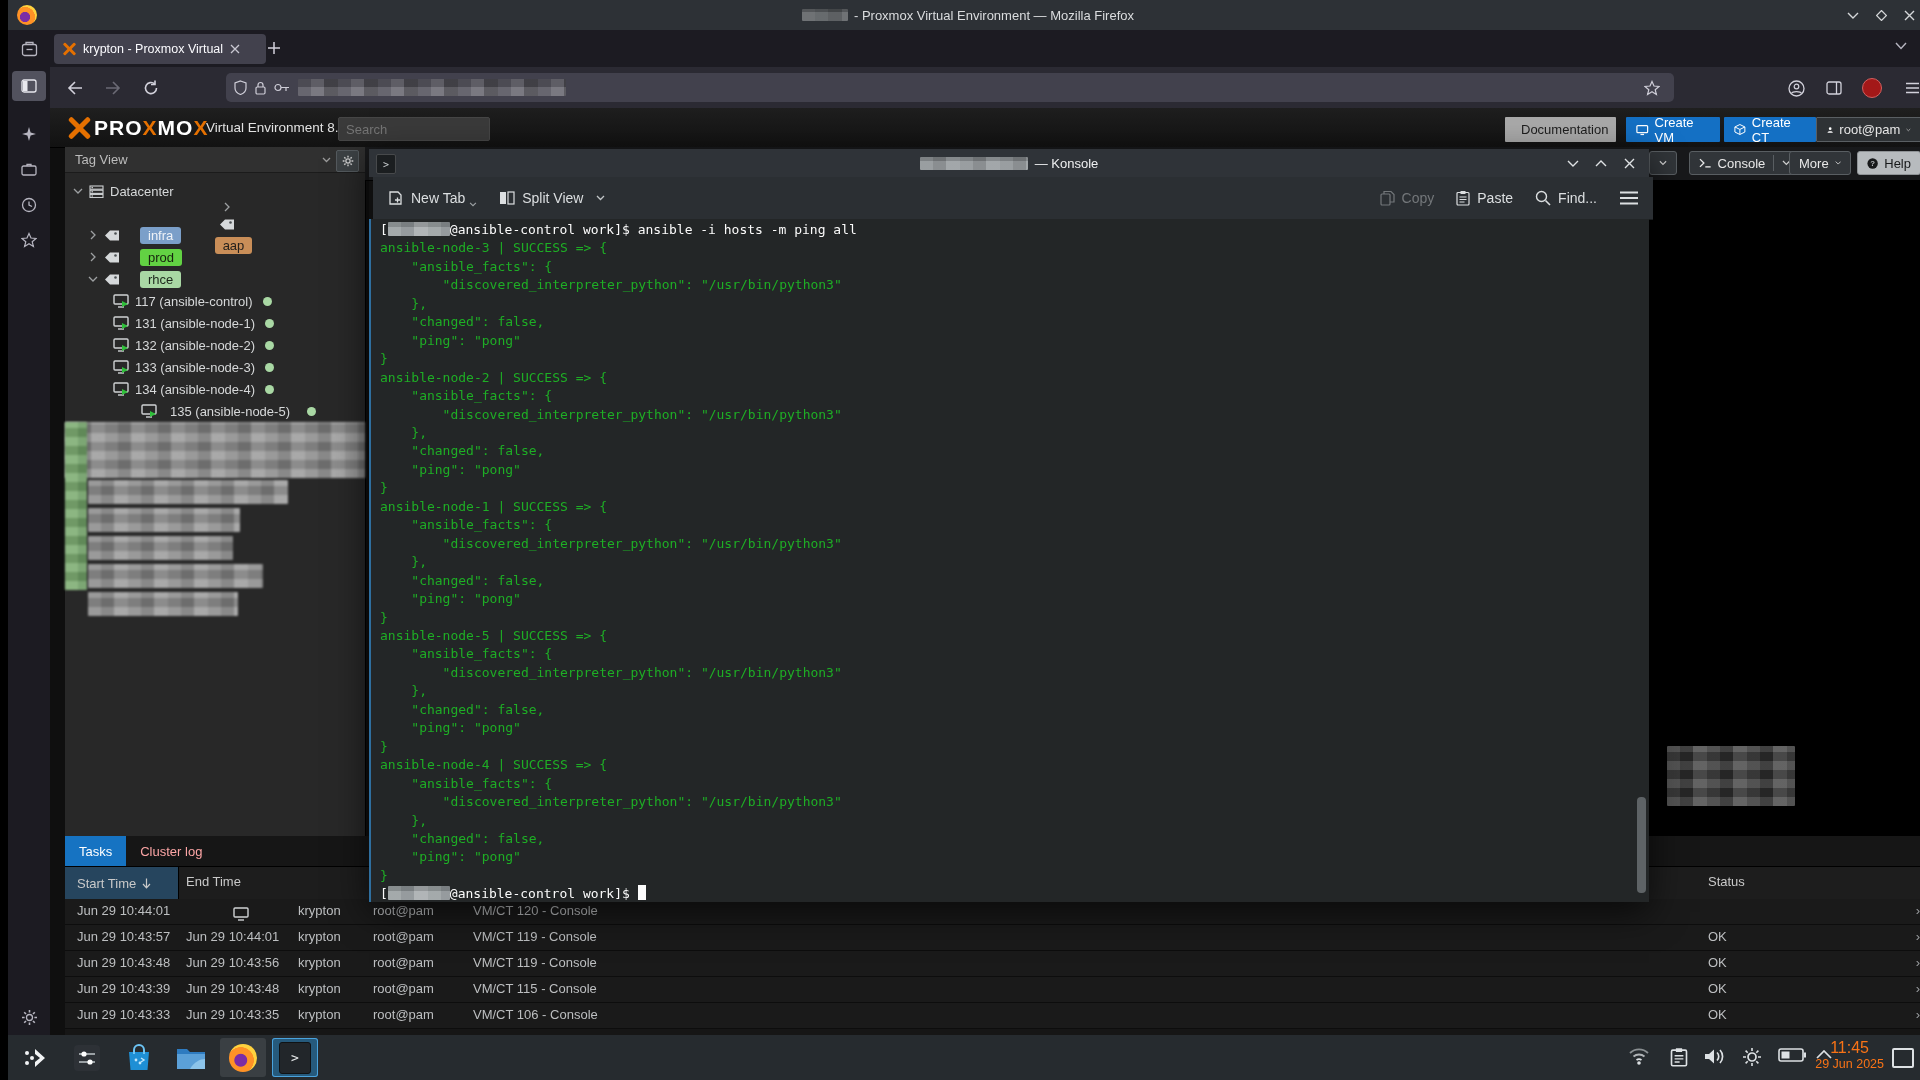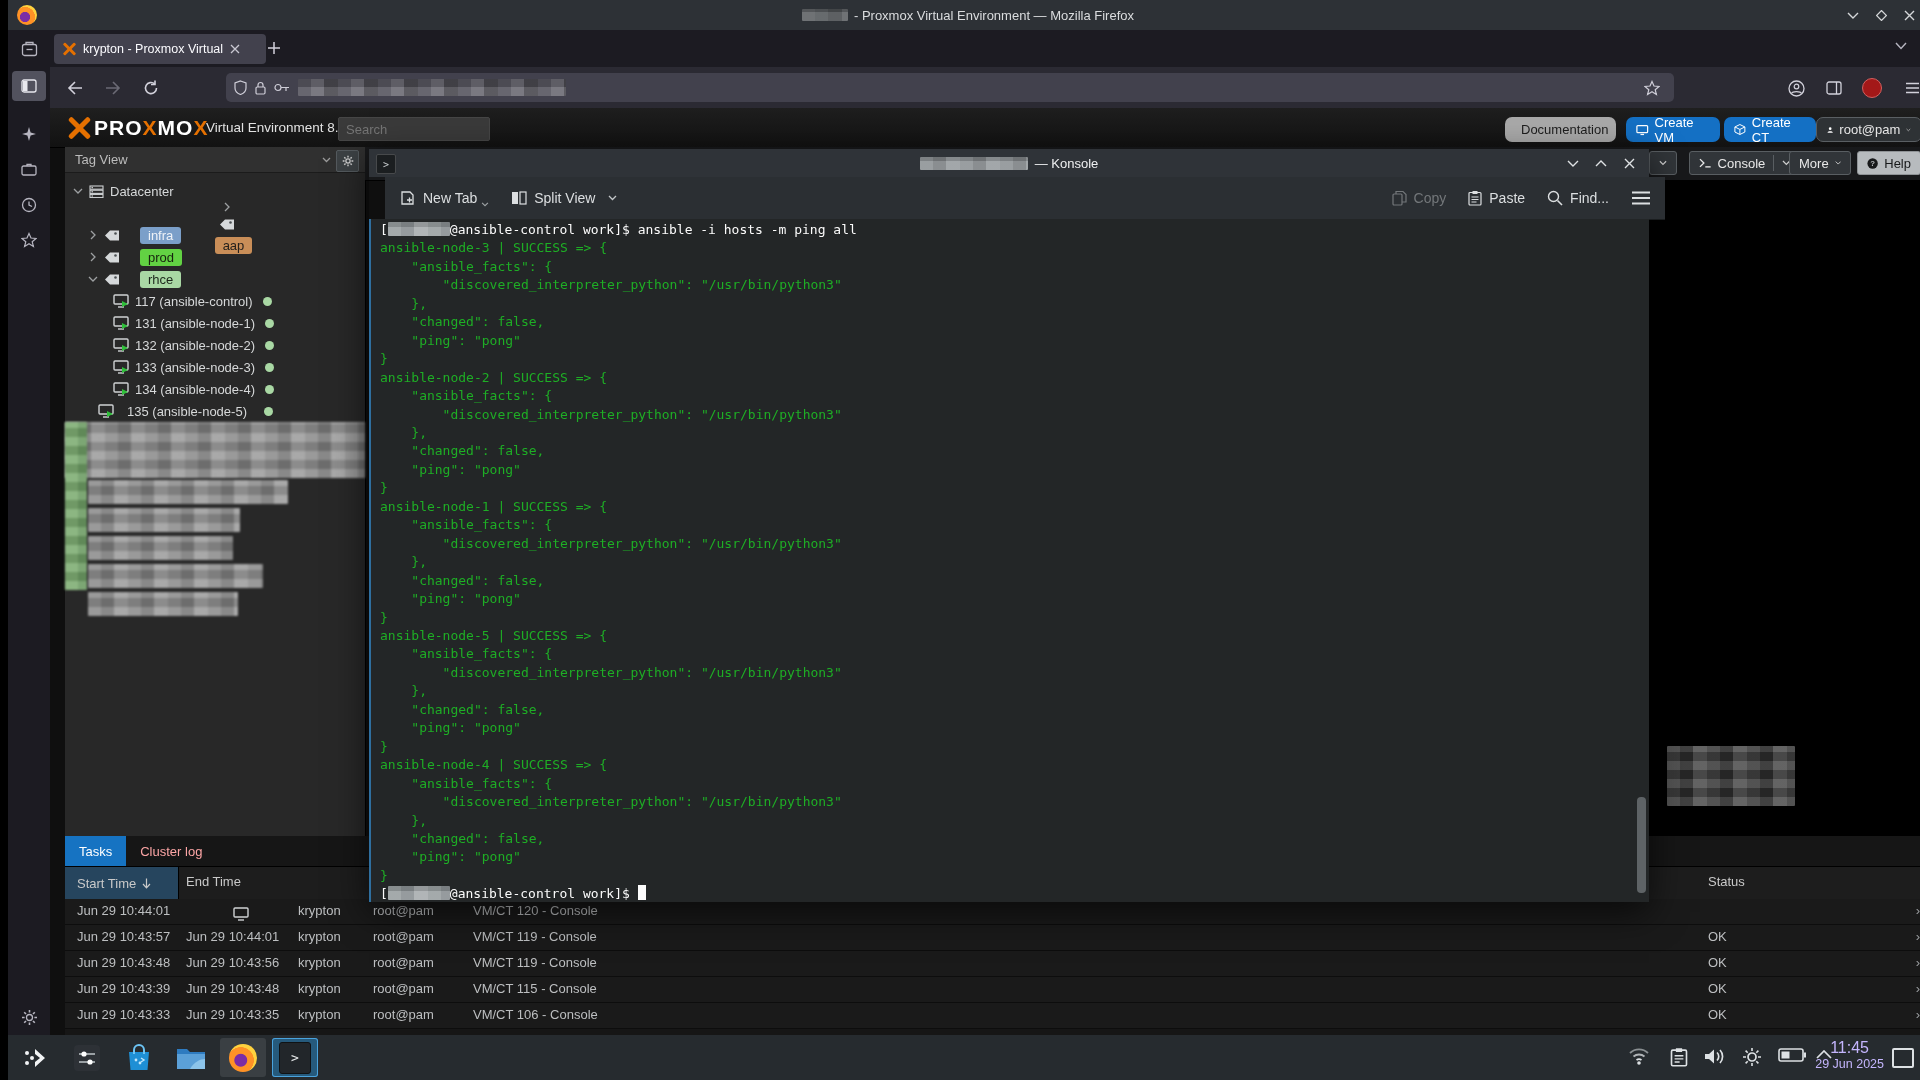--- a/index.html
+++ b/index.html
@@ -44,21 +44,21 @@
   
   #pxheader{left:42px;top:108px;width:1878px;height:39px;background:linear-gradient(#1f1f1f,#121212);border-bottom:1px solid #000;}
   #px-logo-x{position:absolute;left:16px;top:7px;width:26px;height:26px;}
   #px-logo-x:before,#px-logo-x:after{content:"";position:absolute;left:11px;top:-1px;width:5px;height:28px;background:#e57000;border-radius:2px;}
   #px-logo-x:before{transform:rotate(45deg);} #px-logo-x:after{transform:rotate(-45deg);}
   #px-wordmark{position:absolute;left:44px;top:8px;font-size:21px;font-weight:bold;letter-spacing:1px;color:#fff;}
   #px-wordmark .ox{color:#e57000;}
   #px-version{position:absolute;left:156px;top:12px;font-size:13.5px;color:#e2e2e2;}
   #px-search{position:absolute;left:288px;top:9px;width:136px;height:22px;background:#3a3a3a;border:1px solid #464646;
     border-radius:2px;color:#9a9a9a;font-size:13px;padding:0 7px;font-family:"Liberation Sans",sans-serif;}
-  .px-btn{position:absolute;top:9px;height:25px;border-radius:7px;display:flex;align-items:center;gap:6px;
+  .px-btn{position:absolute;top:9px;height:25px;border-radius:1px;display:flex;align-items:center;gap:6px;
     padding:0 10px;font-size:13px;box-sizing:border-box;}
   .px-btn-gray{background:#a9a9a9;color:#1d1d1d;}
   .px-btn-blue{background:#1470c4;color:#fff;}
   .px-btn-dark{background:#2e3235;color:#e6e6e6;border:1px solid #5a5f63;}
 
   #sidebar{left:57px;top:147px;width:300px;height:689px;background:#282828;border-right:1px solid #000;}
   #tagview{position:absolute;left:0;top:0;width:300px;height:26px;background:#303030;border-bottom:1px solid #1b1b1b;
     color:#bcbcbc;font-size:13px;display:flex;align-items:center;padding:0 10px;box-sizing:border-box;}
   #gearbtn{position:absolute;right:6px;top:3px;width:21px;height:20px;background:#3c4144;border:1px solid #545a5e;
     border-radius:2px;display:flex;align-items:center;justify-content:center;color:#cfcfcf;}
@@ -92,39 +92,39 @@
   .c-chev{right:8px;color:#9a9da0;}
   .row-mon{position:absolute;left:168px;top:5px;}
 
   
   #konsole{left:361px;top:149px;width:1280px;height:753px;box-shadow:0 10px 34px rgba(0,0,0,.65);}
   #ktitle{position:absolute;left:0;top:0;width:1280px;height:28px;background:#2f3338;display:flex;align-items:center;color:#eff0f1;font-size:13px;}
   #ktitle .center{position:absolute;left:0;right:0;display:flex;justify-content:center;align-items:center;gap:7px;}
   #kicon{position:absolute;left:7px;top:5px;width:18px;height:18px;background:#1b1e20;border:1px solid #47494b;border-radius:2px;
     color:#c8ccce;font-size:10px;display:flex;align-items:center;justify-content:center;font-family:"DejaVu Sans Mono",monospace;}
   .kwinbtn{position:absolute;top:5px;width:20px;height:18px;display:flex;align-items:center;justify-content:center;color:#dfe2e4;}
-  #ktoolbar{position:absolute;left:16px;top:28px;width:1280px;height:42px;background:#2b2f33;border-bottom:1px solid #1a1d1f;
+  #ktoolbar{position:absolute;left:4px;top:28px;width:1280px;height:42px;background:#2b2f33;border-bottom:1px solid #1a1d1f;
     display:flex;align-items:center;color:#dcdfe1;font-size:14px;}
   .kt-item{display:flex;align-items:center;gap:7px;margin-left:14px;}
   .kt-right{position:absolute;right:14px;display:flex;align-items:center;gap:22px;}
   .disabled{color:#73777a;}
   #kterm{position:absolute;left:0;top:70px;width:1280px;height:683px;background:#232627;border-left:2px solid #2f6f9f;box-sizing:border-box;}
   #term-lines{position:absolute;left:9px;top:2px;font-family:"DejaVu Sans Mono",monospace;font-size:13px;line-height:18.45px;white-space:pre;}
   .tgreen{color:#1eae25;} .twhite{color:#fbfbfb;}
   .cursor{display:inline-block;width:8px;height:15px;background:#fcfcfc;vertical-align:-2px;}
   #kscroll{position:absolute;right:3px;top:2px;width:9px;height:679px;}
   #kthumb{position:absolute;left:0;width:9px;border-radius:4px;background:#5e6366;}
 
   
   #taskbar{left:0;top:1035px;width:1920px;height:45px;background:#262b2f;}
   .tb-cell{position:absolute;top:3px;width:46px;height:39px;display:flex;align-items:center;justify-content:center;border-radius:3px;}
   .tb-cell.open{background:#3a3f43;}
   .tb-cell.focused{background:#265a7c;box-shadow:inset 0 0 0 1px #4aa3dd;}
   .tray-ic{position:absolute;top:12px;color:#dde1e4;}
-  #clock{position:absolute;right:44px;top:4px;text-align:center;color:#c4b5fd;line-height:1.15;}
+  #clock{position:absolute;right:44px;top:4px;text-align:center;color:#f97316;line-height:1.15;}
   #clock .time{font-size:16px;} #clock .date{font-size:12.5px;}
   #showdesk{position:absolute;right:14px;top:13px;width:18px;height:16px;border:2px solid #dde1e4;border-radius:2px;}
   .kbox{width:30px;height:30px;background:#22262a;border:1px solid #101214;border-radius:3px;color:#e8ebec;
     display:flex;align-items:center;justify-content:center;font-family:"DejaVu Sans Mono",monospace;font-size:13px;}
 </style>
 </head>
 <body>
 
 <div id="screen">
 
@@ -430,21 +430,21 @@
           <span class="mon">
             <svg width="16" height="14" viewBox="0 0 16 14">
               <rect x="1" y="1" width="14" height="9" rx="1" fill="none" stroke="#cfd2d4" stroke-width="1.4"></rect>
               <path d="M5 13 H11" stroke="#cfd2d4" stroke-width="1.4"></path>
               <path d="M9 7 L15 10 L9 13 Z" fill="#2fbf3a"></path>
             </svg>
           </span>
           <span>134 (ansible-node-4)</span>
           <span class="dot" style="background: rgb(169, 216, 164);"></span>
         </div>
-        <div class="tree-row" style="padding-left: 33px; gap: 13px;">
+        <div class="tree-row" style="padding-left: 76px; gap: 13px;">
           <span class="mon">
             <svg width="16" height="14" viewBox="0 0 16 14">
               <rect x="1" y="1" width="14" height="9" rx="1" fill="none" stroke="#cfd2d4" stroke-width="1.4"></rect>
               <path d="M5 13 H11" stroke="#cfd2d4" stroke-width="1.4"></path>
               <path d="M9 7 L15 10 L9 13 Z" fill="#2fbf3a"></path>
             </svg>
           </span>
           <span>135 (ansible-node-5)</span>
           <span class="dot" style="background: rgb(169, 216, 164);"></span>
         </div>

